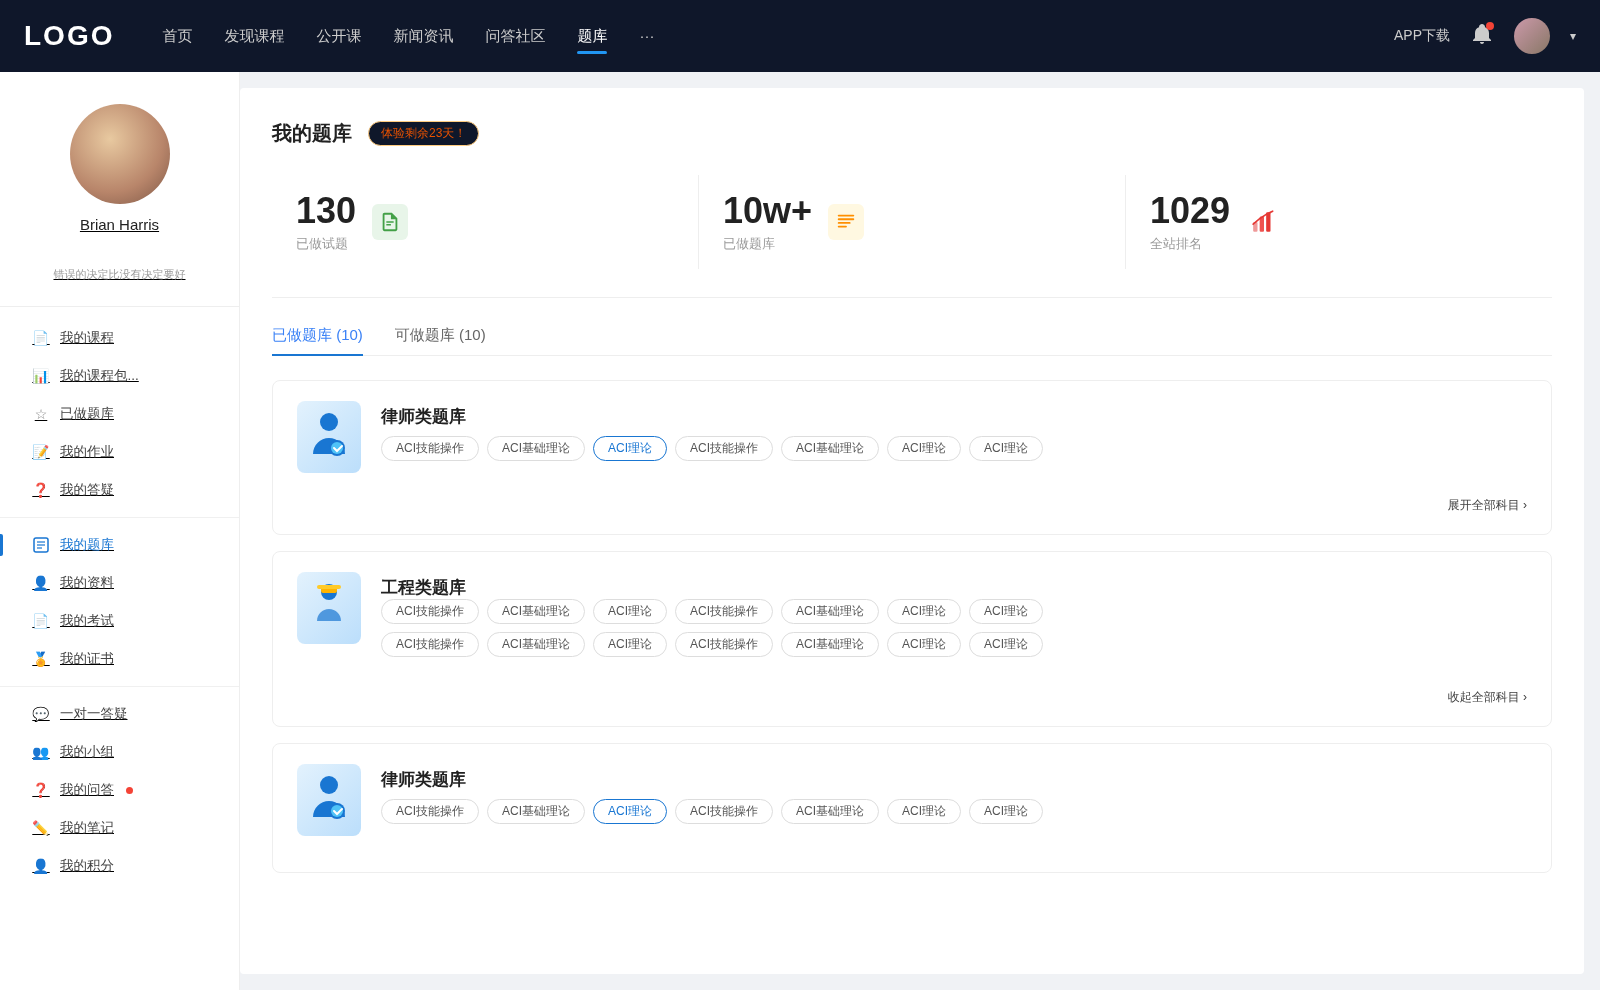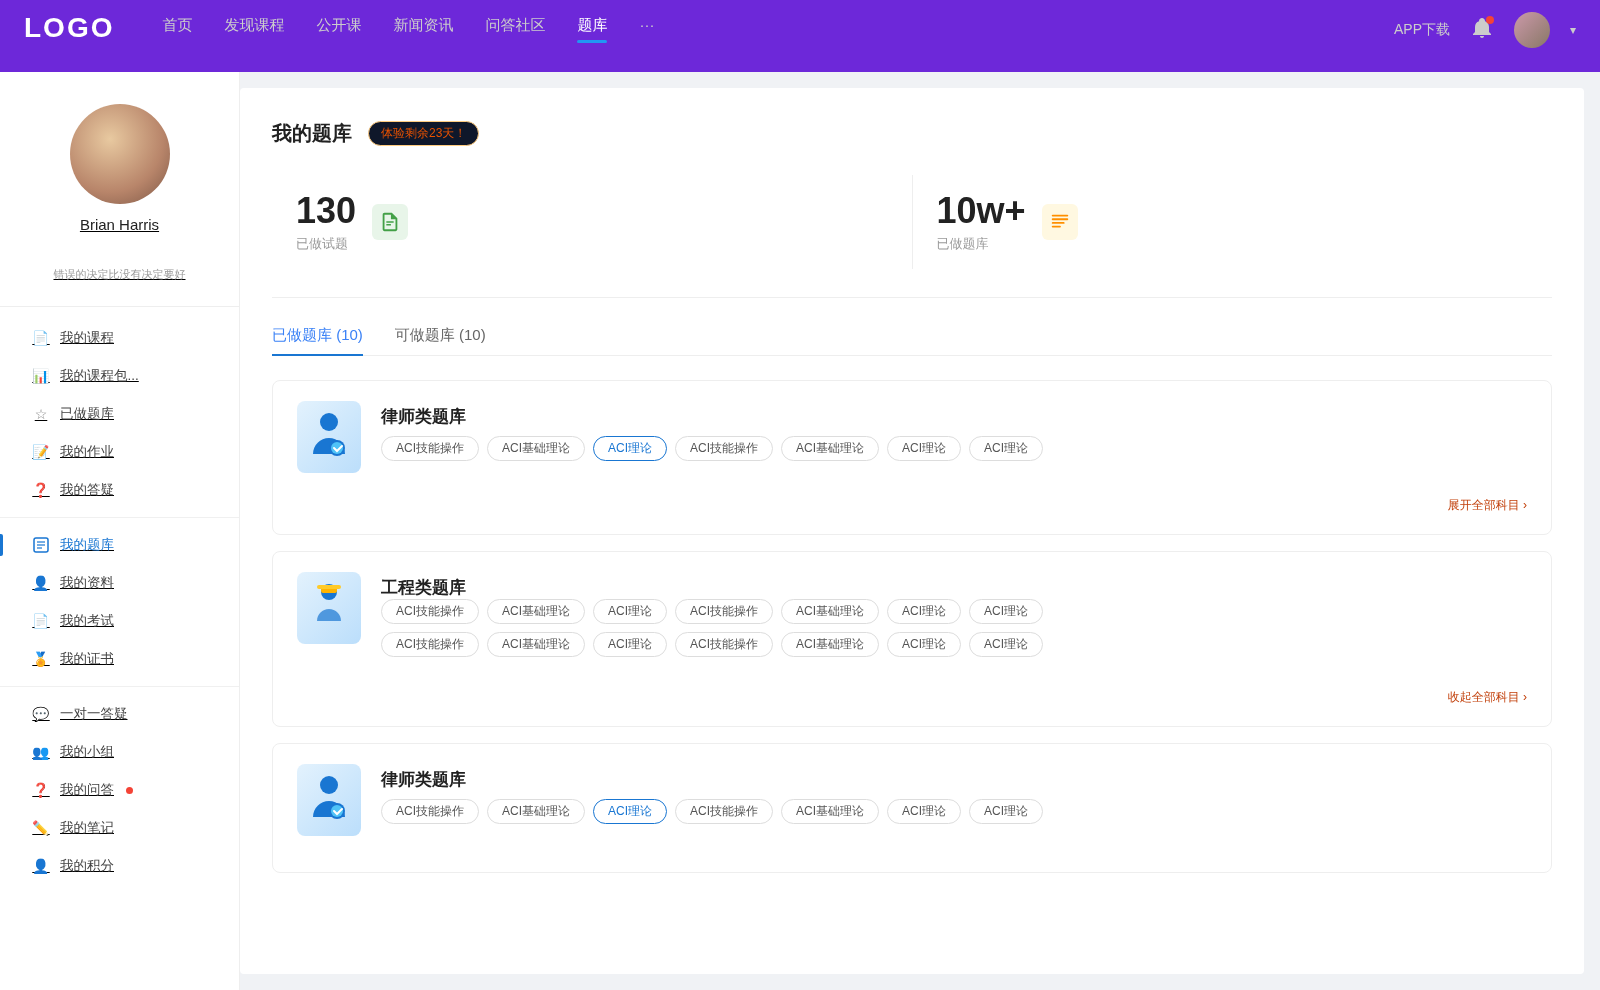--- a/index.html
+++ b/index.html
@@ -1,24 +1,24 @@
 <!DOCTYPE html>
 <html><head>
   <meta charset="utf-8">
   <style>
     * { box-sizing: border-box; margin: 0; padding: 0; }
     body { font-family: -apple-system, BlinkMacSystemFont, "PingFang SC", "Microsoft YaHei", sans-serif; background: #f0f2f5; min-height: 990px; }
 
     
     .navbar {
-      background: #6d28d9;
+      background: #0f172a;
       height: 72px;
       display: flex;
-      align-items: flex-start;
-      padding: 12px 24px;
+      align-items: center;
+      padding: 0 24px;
       position: fixed;
       top: 0; left: 0; right: 0;
       z-index: 100;
     }
     .navbar-logo {
       color: white;
       font-size: 28px;
       font-weight: bold;
       letter-spacing: 2px;
       margin-right: 48px;
@@ -339,21 +339,21 @@
       background: #fff;
     }
     .bank-tag.active {
       border-color: #1976d2;
       color: #1976d2;
       background: #fff;
     }
     .bank-expand {
       text-align: right;
       font-size: 12px;
-      color: #c2410c;
+      color: #404040;
       cursor: pointer;
       margin-top: 8px;
     }
     .bank-tags-row {
       display: flex;
       flex-wrap: wrap;
       gap: 8px;
       margin-bottom: 8px;
     }
 
@@ -503,20 +503,34 @@
         <div class="stat-icon-orange">
           <svg width="22" height="22" viewBox="0 0 24 24" fill="#ff8f00">
               <rect x="3" y="4" width="18" height="2" rx="1"></rect>
               <rect x="3" y="8" width="18" height="2" rx="1"></rect>
               <rect x="3" y="12" width="14" height="2" rx="1"></rect>
               <rect x="3" y="16" width="10" height="2" rx="1"></rect>
             </svg>
         </div>
       </div>
 
+      <div class="stat-item">
+        <div class="stat-text">
+          <div class="stat-number">1029</div>
+          <div class="stat-label">全站排名</div>
+        </div>
+        <div class="stat-icon-red">
+          <svg width="26" height="26" viewBox="0 0 24 24">
+            <rect x="2" y="12" width="4" height="9" fill="#ef9a9a" rx="1"></rect>
+            <rect x="8" y="7" width="4" height="14" fill="#ef5350" rx="1"></rect>
+            <rect x="14" y="3" width="4" height="18" fill="#e53935" rx="1"></rect>
+            <polyline points="2,14 8,9 14,5 20,2" fill="none" stroke="#e53935" stroke-width="1.5" stroke-linecap="round"></polyline>
+          </svg>
+        </div>
+      </div>
     </div>
 
     <div class="tabs-row">
       <div class="tab-item active">已做题库 (10)</div>
       <div class="tab-item">可做题库 (10)</div>
     </div>
 
     <div class="bank-card">
       <div class="bank-card-header">
         <div class="bank-card-icon">

